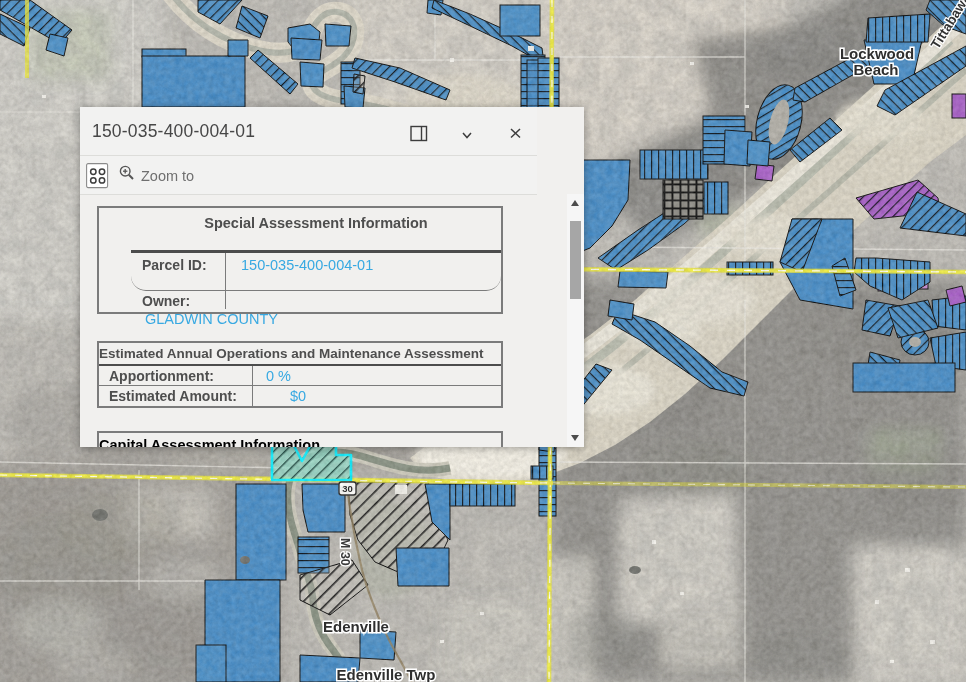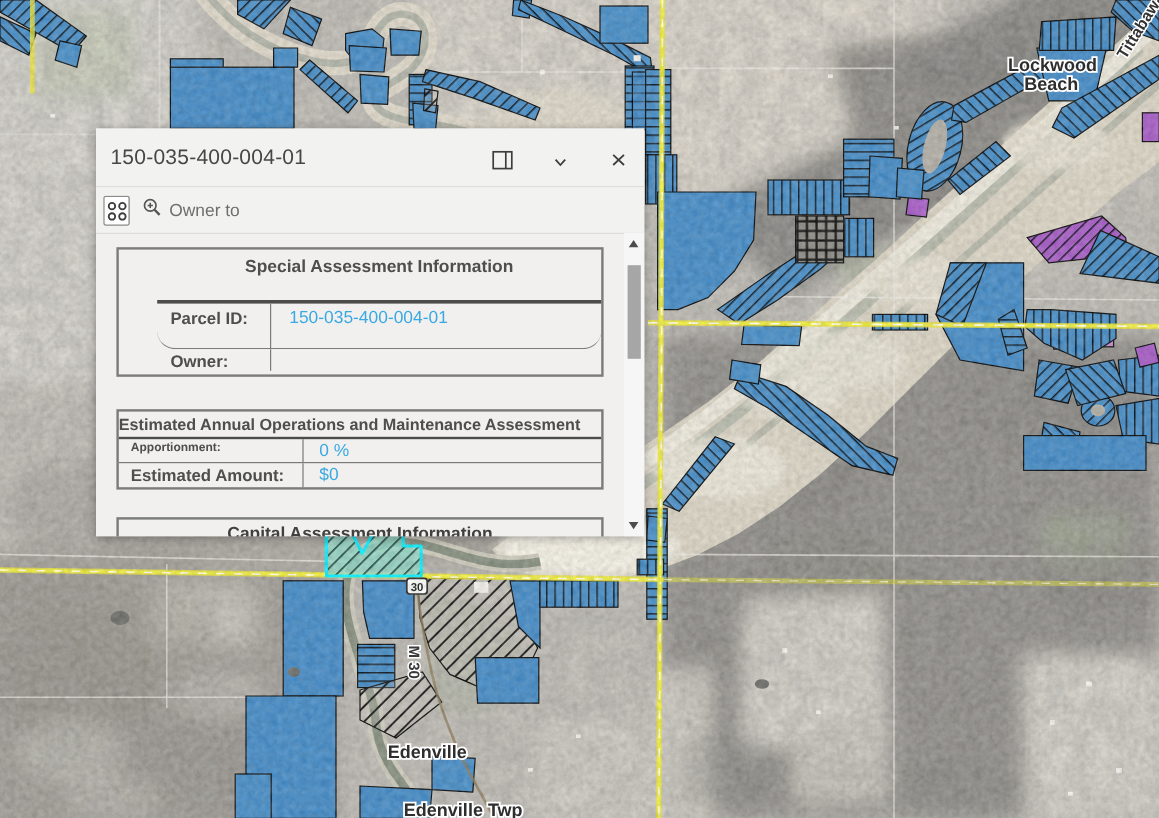--- a/index.html
+++ b/index.html
@@ -408,21 +408,21 @@
     <text x="356" y="632" font-size="15">Edenville</text>
 
     <text x="386" y="680" font-size="15">Edenville Twp</text>
 
     <text x="0" y="0" font-size="12.5" fill="#3a3a3a" stroke-width="2.5" transform="translate(341,538) rotate(90)" text-anchor="start">M 30</text>
 
     <text x="0" y="0" font-size="13.5" fill="#333" stroke-width="2.5" transform="translate(938,50) rotate(-58)" text-anchor="start">Tittabawass</text>
   </g>
 </svg>
 
-<div id="popup" style="position:absolute;left:80px;top:107px;width:457px;height:340px;background:#f1f0ee;box-shadow:0 1px 8px rgba(0,0,0,0.35);overflow:hidden;">
+<div id="popup" style="position:absolute;left:80px;top:107px;width:504px;height:340px;background:#f1f0ee;box-shadow:0 1px 8px rgba(0,0,0,0.35);overflow:hidden;">
 
   <div style="position:absolute;left:0;top:0;width:457px;height:48px;background:#f2f2f1;border-bottom:1px solid #ddddda;"></div>
 
   <div style="position:absolute;left:12px;top:0;height:48px;line-height:49px;font-size:17.5px;font-weight:400;color:#474747;letter-spacing:0.2px;">150-035-400-004-01</div>
 
   <svg style="position:absolute;left:330px;top:18px;" width="18" height="17" viewBox="0 0 18 17">
     <rect x="1" y="1.5" width="15.5" height="14" fill="none" stroke="#3d3d3d" stroke-width="1.4"></rect>
     <line x1="11.5" y1="1.5" x2="11.5" y2="15.5" stroke="#3d3d3d" stroke-width="1.4"></line>
   </svg>
 
@@ -445,54 +445,55 @@
     <circle cx="16" cy="17.4" r="2.7" fill="none" stroke="#3d3d3d" stroke-width="1.5"></circle>
   </svg>
 
   <svg style="position:absolute;left:39px;top:58px;" width="16" height="16" viewBox="0 0 16 16">
     <circle cx="6.2" cy="6.2" r="4.8" fill="none" stroke="#555" stroke-width="1.4"></circle>
     <line x1="6.2" y1="4" x2="6.2" y2="8.4" stroke="#555" stroke-width="1.3"></line>
     <line x1="4" y1="6.2" x2="8.4" y2="6.2" stroke="#555" stroke-width="1.3"></line>
     <line x1="9.8" y1="9.8" x2="14" y2="14" stroke="#555" stroke-width="2"></line>
   </svg>
 
-  <div style="position:absolute;left:61px;top:61px;font-size:14.5px;color:#6f6f6f;">Owner to</div>
+  <div style="position:absolute;left:61px;top:61px;font-size:14.5px;color:#6f6f6f;">Zoom to</div>
 
   <div style="position:absolute;left:17px;top:99px;width:406px;height:108px;border:2.5px solid #7b7b7b;box-sizing:border-box;padding-left:32px;">
 
     <div style="height:45px;border-bottom:3px solid #4c4c4c;box-sizing:border-box;text-align:center;padding-top:7px;font-size:14.5px;font-weight:bold;color:#4e4e4e;">Special Assessment Information</div>
 
     <div style="height:38px;border-bottom:1.5px solid #7b7b7b;box-sizing:border-box;display:flex;border-radius:15px;">
       <div style="width:95px;border-right:1.5px solid #7b7b7b;box-sizing:border-box;padding:4px 0 0 11px;font-size:14px;font-weight:bold;color:#4e4e4e;">Parcel ID:</div>
       <div style="padding:4px 0 0 15px;font-size:14.5px;color:#38a9e2;">150-035-400-004-01</div>
     </div>
 
     <div style="height:20px;display:flex;flex-direction:column;">
       <div style="width:95px;border-right:1.5px solid #7b7b7b;box-sizing:border-box;padding:2px 0 0 11px;font-size:14px;font-weight:bold;color:#4e4e4e;">Owner:</div>
+      <div style="padding:2px 0 0 14px;font-size:14.5px;color:#38a9e2;">GLADWIN COUNTY</div>
     </div>
   </div>
 
   <div style="position:absolute;left:17px;top:234px;width:406px;height:67px;border:2.5px solid #7b7b7b;box-sizing:border-box;">
 
     <div style="height:22.5px;border-bottom:2.5px solid #4c4c4c;box-sizing:border-box;text-align:left;padding-top:3px;font-size:13.5px;font-weight:bold;color:#4e4e4e;">Estimated Annual Operations and Maintenance Assessment</div>
 
     <div style="height:20px;border-bottom:1.5px solid #7b7b7b;box-sizing:border-box;display:flex;">
-      <div style="width:154px;border-right:1.5px solid #7b7b7b;box-sizing:border-box;padding:2px 0 0 10px;font-size:10px;font-weight:bold;color:#4e4e4e;">Apportionment:</div>
+      <div style="width:154px;border-right:1.5px solid #7b7b7b;box-sizing:border-box;padding:2px 0 0 10px;font-size:14px;font-weight:bold;color:#4e4e4e;">Apportionment:</div>
       <div style="padding:2px 0 0 13px;font-size:14.5px;color:#38a9e2;">0 %</div>
     </div>
 
-    <div style="height:20px;display:flex;">
+    <div style="height:20px;display:flex;gap:24px;">
       <div style="width:154px;border-right:1.5px solid #7b7b7b;box-sizing:border-box;padding:2px 0 0 10px;font-size:14px;font-weight:bold;color:#4e4e4e;">Estimated Amount:</div>
       <div style="padding:2px 0 0 13px;font-size:14.5px;color:#38a9e2;">$0</div>
     </div>
   </div>
 
   <div style="position:absolute;left:17px;top:324px;width:406px;height:40px;border:2.5px solid #7b7b7b;box-sizing:border-box;">
 
-    <div style="text-align:center;padding-top:4px;font-size:14.5px;font-weight:bold;color:#404040;">Capital Assessment Information</div>
+    <div style="text-align:left;padding-top:4px;font-size:14.5px;font-weight:bold;color:#000000;">Capital Assessment Information</div>
   </div>
 
   <div style="position:absolute;right:0;top:87px;width:17px;height:253px;background:#f6f6f6;">
 
     <div style="position:absolute;left:4px;top:6px;width:0;height:0;border-left:4.5px solid transparent;border-right:4.5px solid transparent;border-bottom:6px solid #4c4c4c;"></div>
 
     <div style="position:absolute;left:3px;top:27px;width:11px;height:78px;background:#a6a6a6;"></div>
 
     <div style="position:absolute;left:4px;bottom:6px;width:0;height:0;border-left:4.5px solid transparent;border-right:4.5px solid transparent;border-top:6px solid #4c4c4c;"></div>
   </div>

